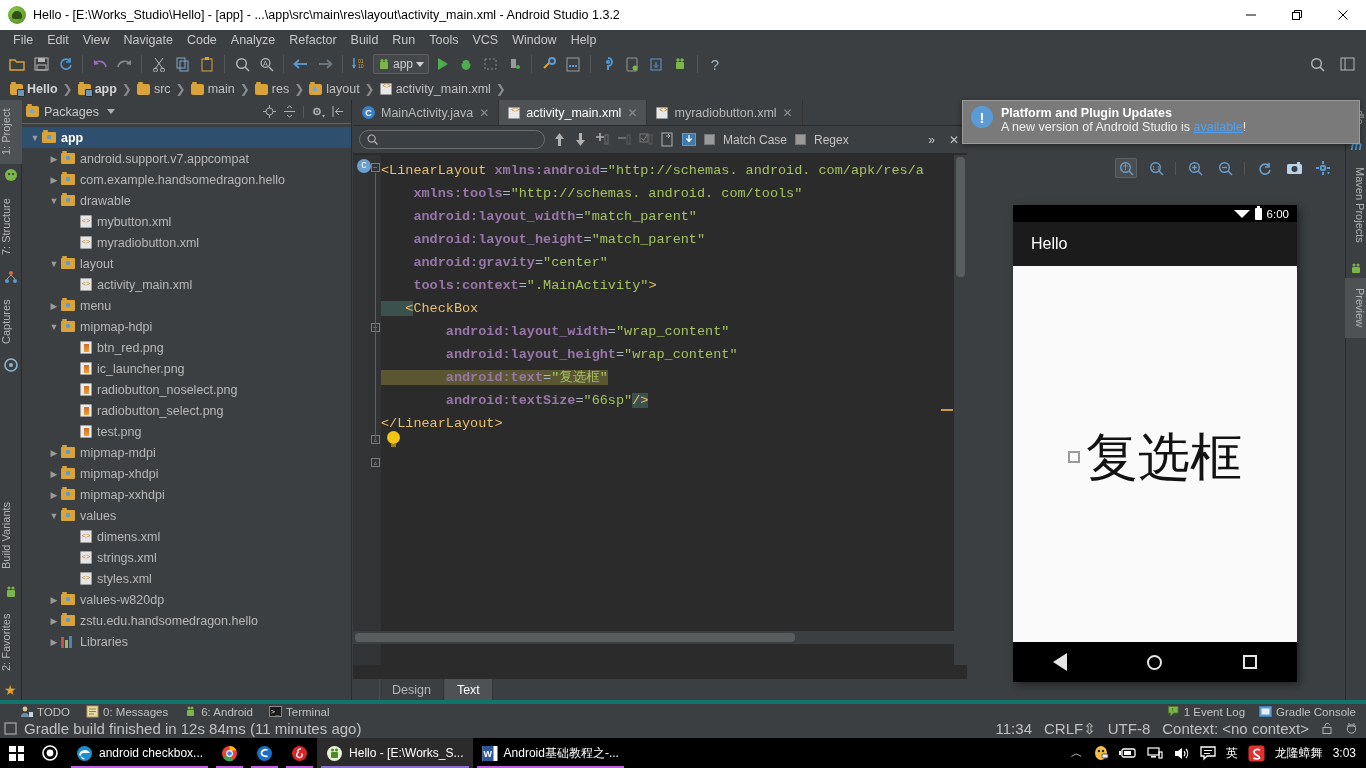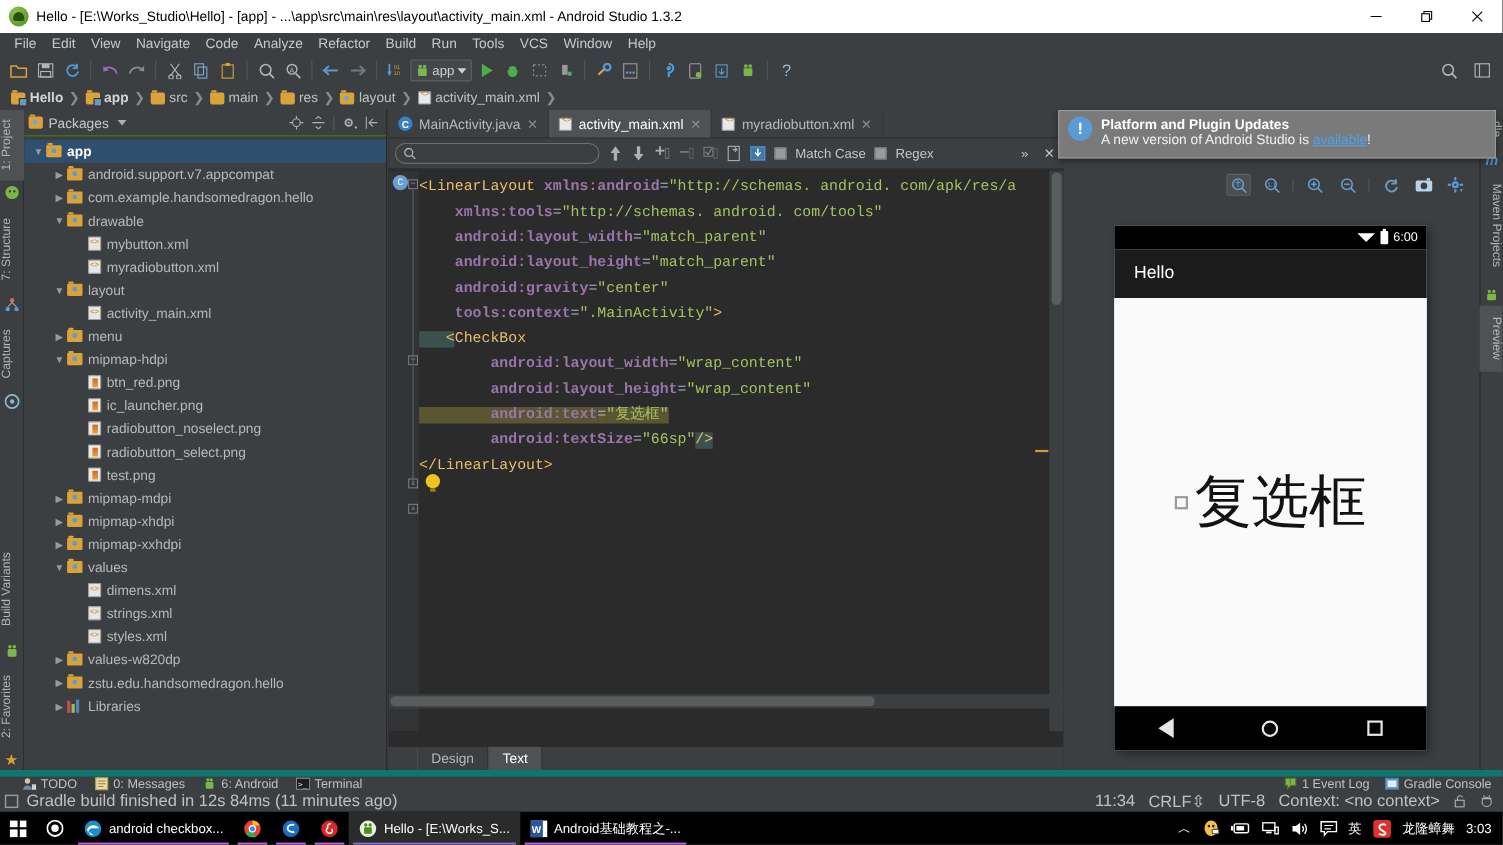--- a/index.html
+++ b/index.html
@@ -187,21 +187,21 @@
   .pv-conf{ position:absolute; left:4px; top:30px; display:flex; align-items:center; gap:10px; font-size:11.5px; color:#b4b4b4;}
   .pv-ic-row{
     position:absolute; right:10px; top:58px; display:flex; align-items:center; gap:8px;
   }
   .zic{ width:22px;height:20px;display:flex;align-items:center;justify-content:center;color:#6a9ec9;font-size:13px;}
   .zic.sel{ background:#4a4e50; border:1px solid #5e6264; border-radius:2px;}
   .device{
     position:absolute; left:46px; top:105px; width:284px; height:477px;
     background:#fafafa; box-shadow:3px 3px 8px rgba(0,0,0,0.45);
   }
-  .dev-status{ height:22px; background:#000; display:flex; align-items:center; justify-content:flex-end; gap:5px; padding-right:8px;}
+  .dev-status{ height:17px; background:#000; display:flex; align-items:center; justify-content:flex-end; gap:5px; padding-right:8px;}
   .dev-status .t{ color:#fff; font-size:11.5px; font-family:"Liberation Sans",sans-serif;}
   .wifi{width:0;height:0;border-left:8px solid transparent;border-right:8px solid transparent;border-top:8px solid #fff;}
   .batt{width:7px;height:12px;background:#fff;border-radius:1px;position:relative;}
   .batt:before{content:"";position:absolute;left:2px;top:-2px;width:3px;height:2px;background:#fff;}
   .dev-action{ height:44px; background:#1b1b1b; display:flex; align-items:center; padding-left:18px;}
   .dev-action .t{ color:#fff; font-size:16px; }
   .dev-body{ position:absolute; left:0; right:0; top:66px; bottom:40px; background:#fafafa; display:flex; align-items:center; justify-content:center;}
   .chk-row{ display:flex; align-items:center; gap:6px; }
   .chk-box{ width:12px;height:12px;border:2px solid #9a9a9a; background:transparent;}
   .chk-txt{ font-size:52px; color:#121212; font-family:"DejaVu Sans", sans-serif; line-height:1;}
@@ -228,21 +228,21 @@
   }
   .notif-ic{ width:22px;height:22px;border-radius:50%;background:#5b9bd5;color:#fff;
     display:flex;align-items:center;justify-content:center;font-weight:bold;font-size:15px;flex:0 0 auto;}
   .notif-t1{ color:#ffffff; font-weight:bold; font-size:12.5px; }
   .notif-t2{ color:#f0f0f0; font-size:12.5px; }
   .notif-link{ color:#4ea1f3; text-decoration:underline; }
 
   
   .bottom-bar{
     position:absolute; left:0; top:700px; width:1366px; height:19px; background:#3c3f41;
-    display:flex; align-items:center; padding-left:20px; gap:16px; border-top:6px solid #0f766e;
+    display:flex; align-items:center; padding-left:20px; gap:16px; border-top:4px solid #0f766e;
   }
   .bw{ display:flex; align-items:center; gap:4px; font-size:11.5px; color:#c0c0c0; }
   .bottom-right{ margin-left:auto; display:flex; align-items:center; gap:14px; padding-right:10px;}
 
   
   .status{
     position:absolute; left:0; top:719px; width:1366px; height:19px; background:#3c3f41;
     display:flex; align-items:center; padding-left:4px; gap:6px; font-size:15px; color:#c0c0c0;
   }
   .status-right{ margin-left:auto; display:flex; align-items:center; gap:12px; padding-right:8px;}

